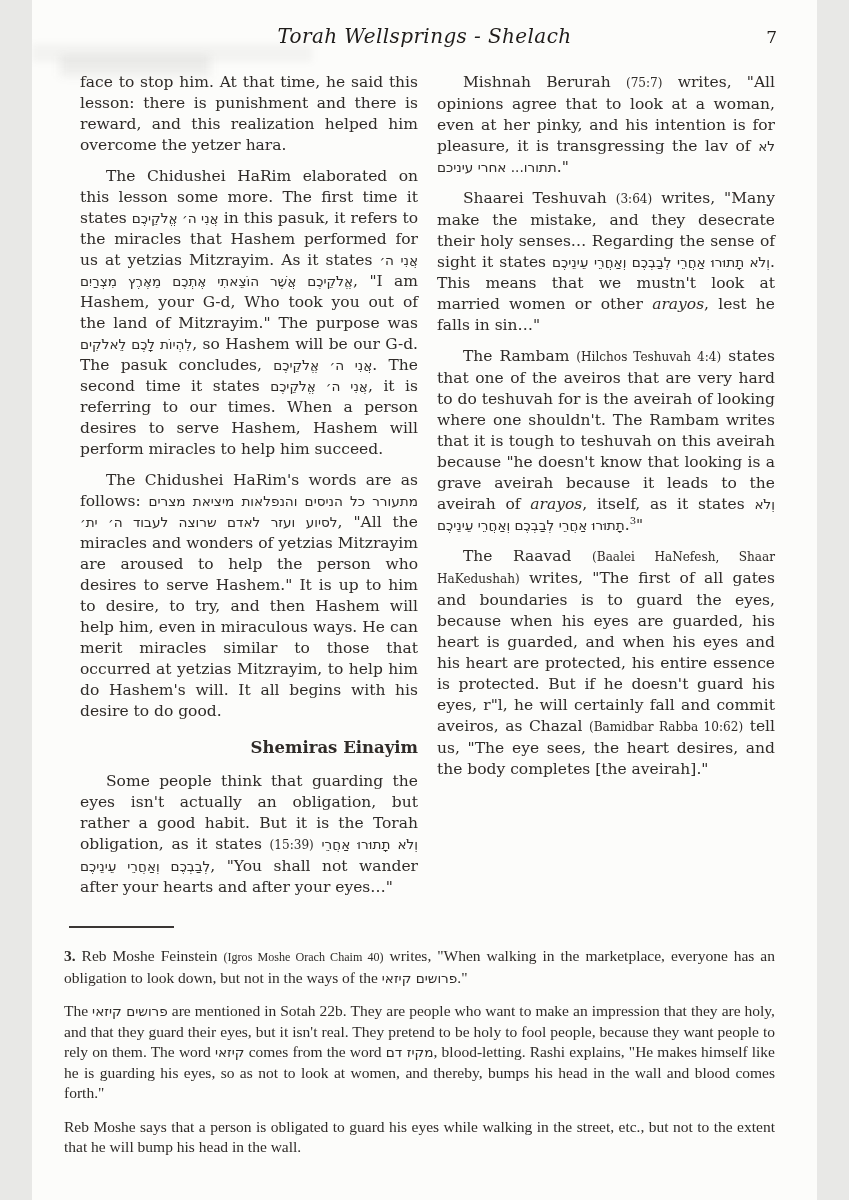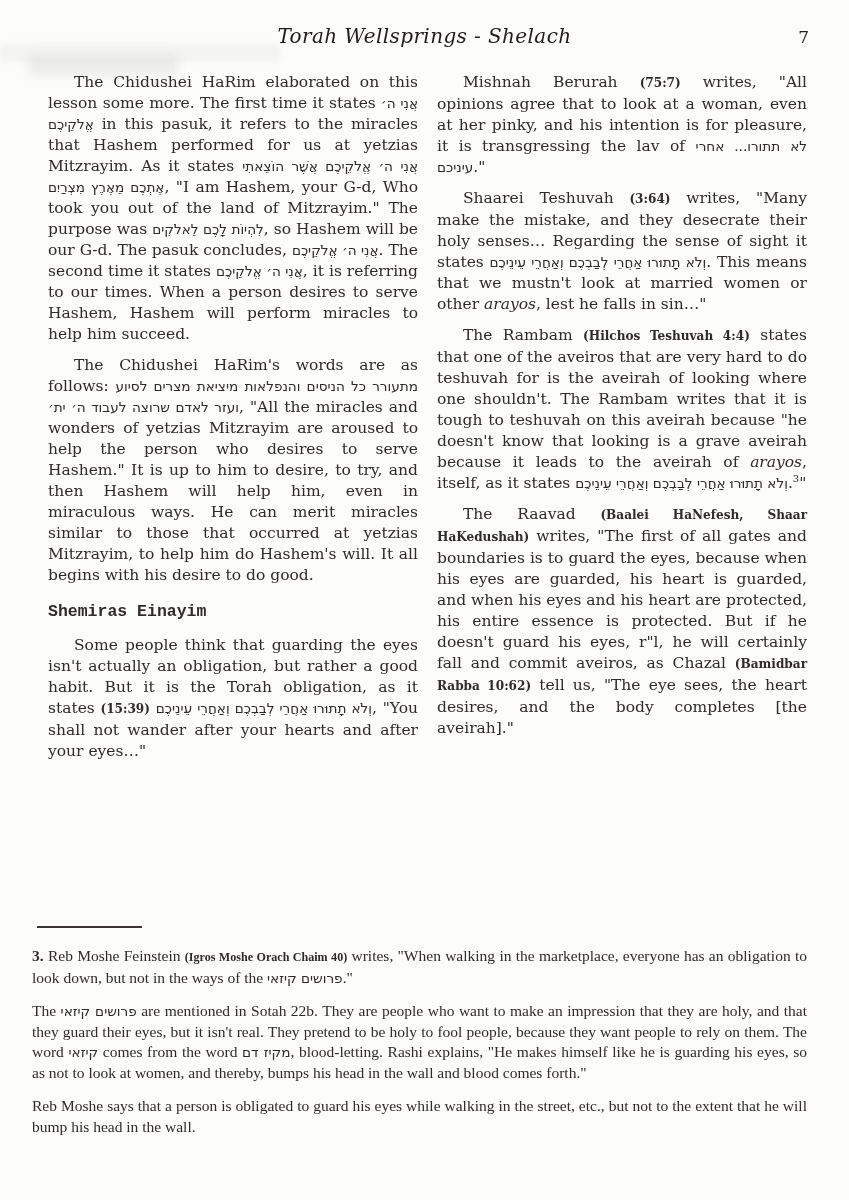--- a/index.html
+++ b/index.html
@@ -1,18 +1,18 @@
 <!DOCTYPE html>
 <html><head>
 <meta charset="utf-8">
 <style>
   html,body{margin:0;padding:0;background:#e8e8e6;}
   .page{
     position:relative;
-    width:849px;height:1200px;
+    width:785px;height:1200px;
     margin:0 auto;
     background:#fcfcfa;
     color:#2f2b28;
     font-family:"DejaVu Serif", serif;
     overflow:hidden;
     box-sizing:border-box;
   }
   .scan-artifact-1{position:absolute;left:0;top:44px;width:280px;height:18px;background:rgba(80,80,78,0.05);filter:blur(3px);}
   .scan-artifact-2{position:absolute;left:28px;top:56px;width:150px;height:20px;background:rgba(70,68,66,0.08);filter:blur(5px);}
   .header{position:absolute;top:24px;left:0;width:100%;height:34px;}
@@ -28,30 +28,29 @@
   .col{flex:1 1 0;min-width:0;}
   .para{
     margin:0 0 10px 0;
     font-size:15.5px;line-height:21px;
     text-align:justify;
     text-indent:26px;
   }
   .para.noindent{text-indent:0;}
   .section-heading{
     margin:16px 0 14px 0;
-    font-size:16.5px;font-weight:bold;text-align:left;
+    font-size:16.5px;font-weight:bold;text-align:right;
     text-indent:0;
-    font-family:Liberation Mono, monospace;
   }
   .r-he{
     font-family:"DejaVu Sans","DejaVu Serif",sans-serif;
     font-size:0.88em;
     unicode-bidi:isolate;
   }
-  .r-small{font-size:0.78em;font-weight:bold;}
+  .r-small{font-size:0.78em;}
   .r-i{font-style:italic;margin-top:9px;}
   .r-b{font-weight:bold;}
   .r-sup{vertical-align:super;font-size:0.65em;line-height:0;}
   .footnote-section{position:absolute;top:926px;left:32px;right:42px;}
   .footnote-divider{
     width:105px;height:0;border:none;border-top:2px solid #3a3634;
     margin:0 0 18px 5px;
   }
   .footnote-section .para{
     font-family:"Liberation Serif", serif;
@@ -66,20 +65,21 @@
   <div class="scan-artifact-1"></div>
   <div class="scan-artifact-2"></div>
 
   <div class="header">
     <div class="header-title">Torah Wellsprings - Shelach</div>
     <div class="page-number">7</div>
   </div>
 
   <div class="columns">
     <div class="col">
+        <p class="para noindent"><span>face to stop him. At that time, he said this lesson: there is punishment and there is reward, and this realization helped him overcome the yetzer hara.</span></p>
         <p class="para"><span>The Chidushei HaRim elaborated on this lesson some more. The first time it states </span><span class="r-he" dir="rtl">אֲנִי ה׳ אֱלֹקֵיכֶם</span><span> in this pasuk, it refers to the miracles that Hashem performed for us at yetzias Mitzrayim. As it states </span><span class="r-he" dir="rtl">אֲנִי ה׳ אֱלֹקֵיכֶם אֲשֶׁר הוֹצֵאתִי אֶתְכֶם מֵאֶרֶץ מִצְרַיִם</span><span>, "I am Hashem, your G-d, Who took you out of the land of Mitzrayim." The purpose was </span><span class="r-he" dir="rtl">לִהְיוֹת לָכֶם לֵאלֹקִים</span><span>, so Hashem will be our G-d. The pasuk concludes, </span><span class="r-he" dir="rtl">אֲנִי ה׳ אֱלֹקֵיכֶם</span><span>. The second time it states </span><span class="r-he" dir="rtl">אֲנִי ה׳ אֱלֹקֵיכֶם</span><span>, it is referring to our times. When a person desires to serve Hashem, Hashem will perform miracles to help him succeed.</span></p>
         <p class="para"><span>The Chidushei HaRim's words are as follows: </span><span class="r-he" dir="rtl">מתעורר כל הניסים והנפלאות מיציאת מצרים לסיוע ועזר לאדם שרוצה לעבוד ה׳ ית׳</span><span>, "All the miracles and wonders of yetzias Mitzrayim are aroused to help the person who desires to serve Hashem." It is up to him to desire, to try, and then Hashem will help him, even in miraculous ways. He can merit miracles similar to those that occurred at yetzias Mitzrayim, to help him do Hashem's will. It all begins with his desire to do good.</span></p>
         <h3 class="section-heading"><span>Shemiras Einayim</span></h3>
         <p class="para"><span>Some people think that guarding the eyes isn't actually an obligation, but rather a good habit. But it is the Torah obligation, as it states </span><span class="r-small">(15:39)</span><span> </span><span class="r-he" dir="rtl">וְלֹא תָתוּרוּ אַחֲרֵי לְבַבְכֶם וְאַחֲרֵי עֵינֵיכֶם</span><span>, "You shall not wander after your hearts and after your eyes…"</span></p>
       </div>
     <div class="col">
         <p class="para"><span>Mishnah Berurah </span><span class="r-small">(75:7)</span><span> writes, "All opinions agree that to look at a woman, even at her pinky, and his intention is for pleasure, it is transgressing the lav of </span><span class="r-he" dir="rtl">לא תתורו... אחרי עיניכם</span><span>."</span></p>
         <p class="para"><span>Shaarei Teshuvah </span><span class="r-small">(3:64)</span><span> writes, "Many make the mistake, and they desecrate their holy senses… Regarding the sense of sight it states </span><span class="r-he" dir="rtl">וְלֹא תָתוּרוּ אַחֲרֵי לְבַבְכֶם וְאַחֲרֵי עֵינֵיכֶם</span><span>. This means that we mustn't look at married women or other </span><span class="r-i">arayos</span><span>, lest he falls in sin…"</span></p>
         <p class="para"><span>The Rambam </span><span class="r-small">(Hilchos Teshuvah 4:4)</span><span> states that one of the aveiros that are very hard to do teshuvah for is the aveirah of looking where one shouldn't. The Rambam writes that it is tough to teshuvah on this aveirah because "he doesn't know that looking is a grave aveirah because it leads to the aveirah of </span><span class="r-i">arayos</span><span>, itself, as it states </span><span class="r-he" dir="rtl">וְלֹא תָתוּרוּ אַחֲרֵי לְבַבְכֶם וְאַחֲרֵי עֵינֵיכֶם</span><span>.</span><span class="r-sup">3</span><span>"</span></p>
         <p class="para"><span>The Raavad </span><span class="r-small">(Baalei HaNefesh, Shaar HaKedushah)</span><span> writes, "The first of all gates and boundaries is to guard the eyes, because when his eyes are guarded, his heart is guarded, and when his eyes and his heart are protected, his entire essence is protected. But if he doesn't guard his eyes, r"l, he will certainly fall and commit aveiros, as Chazal </span><span class="r-small">(Bamidbar Rabba 10:62)</span><span> tell us, "The eye sees, the heart desires, and the body completes [the aveirah]."</span></p>

